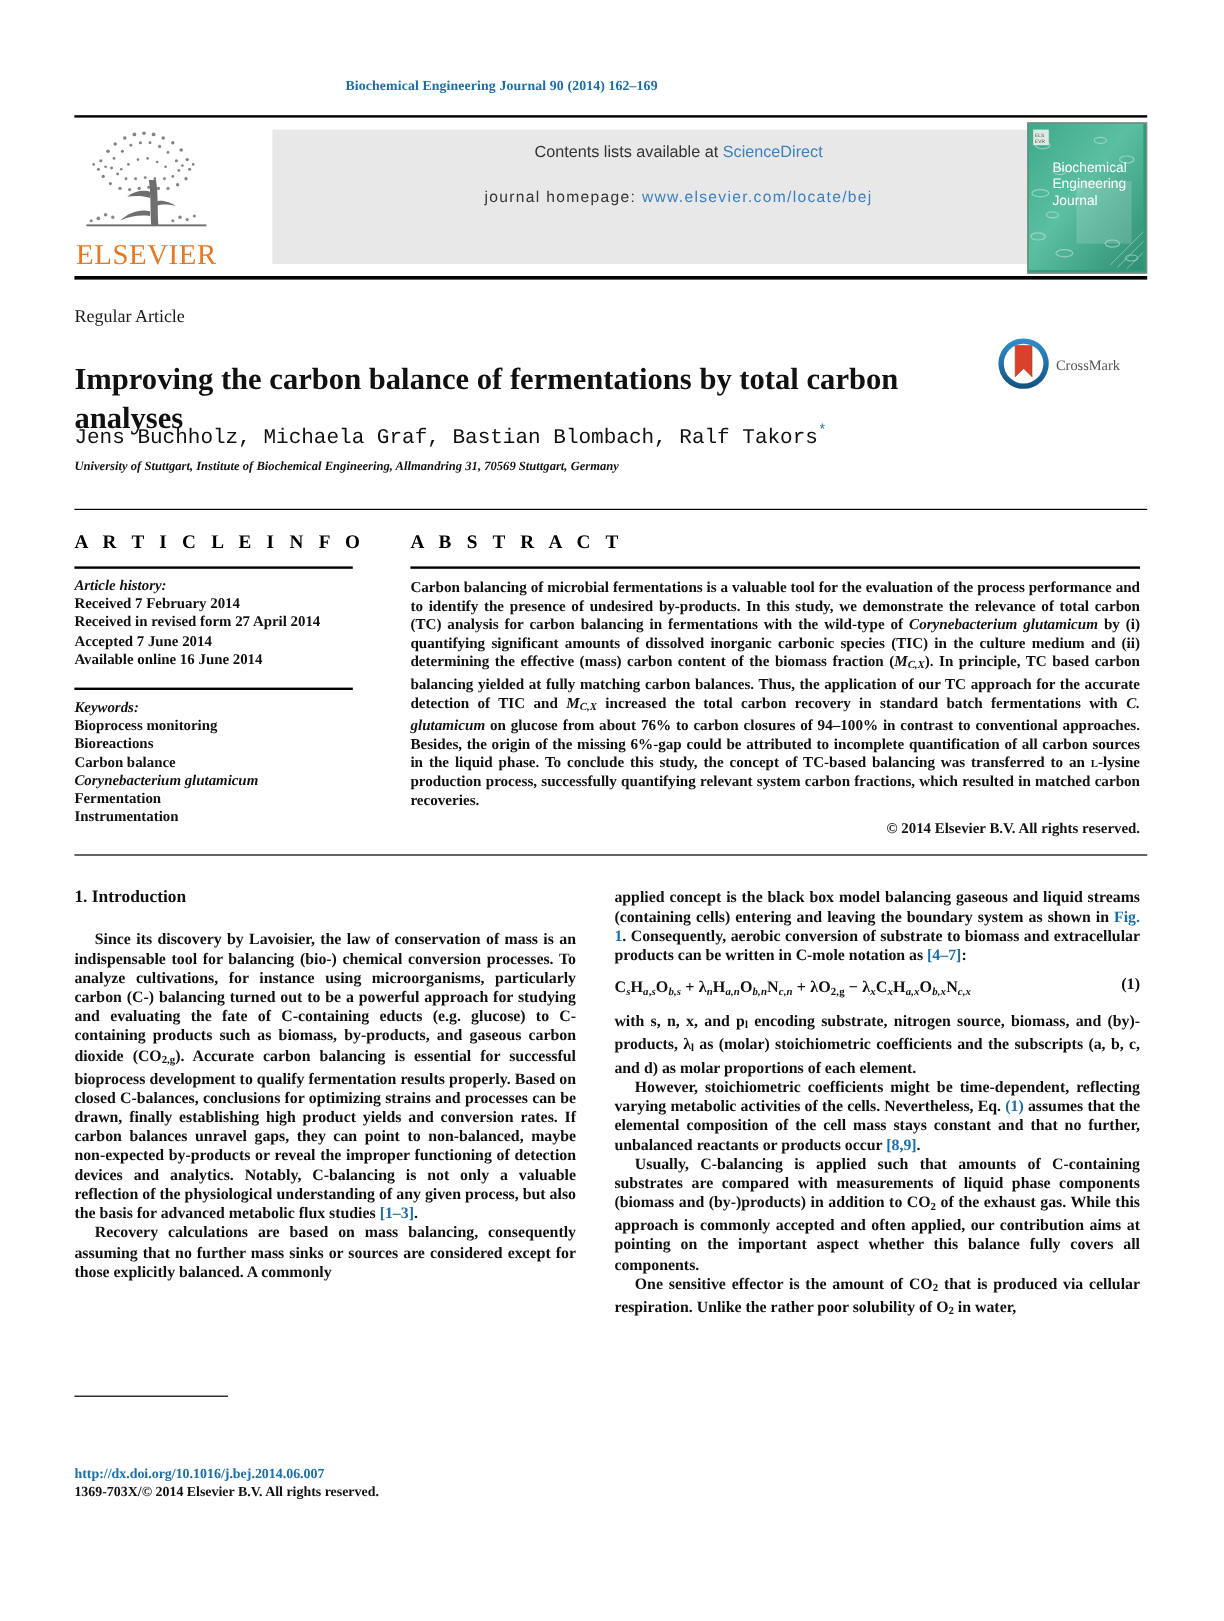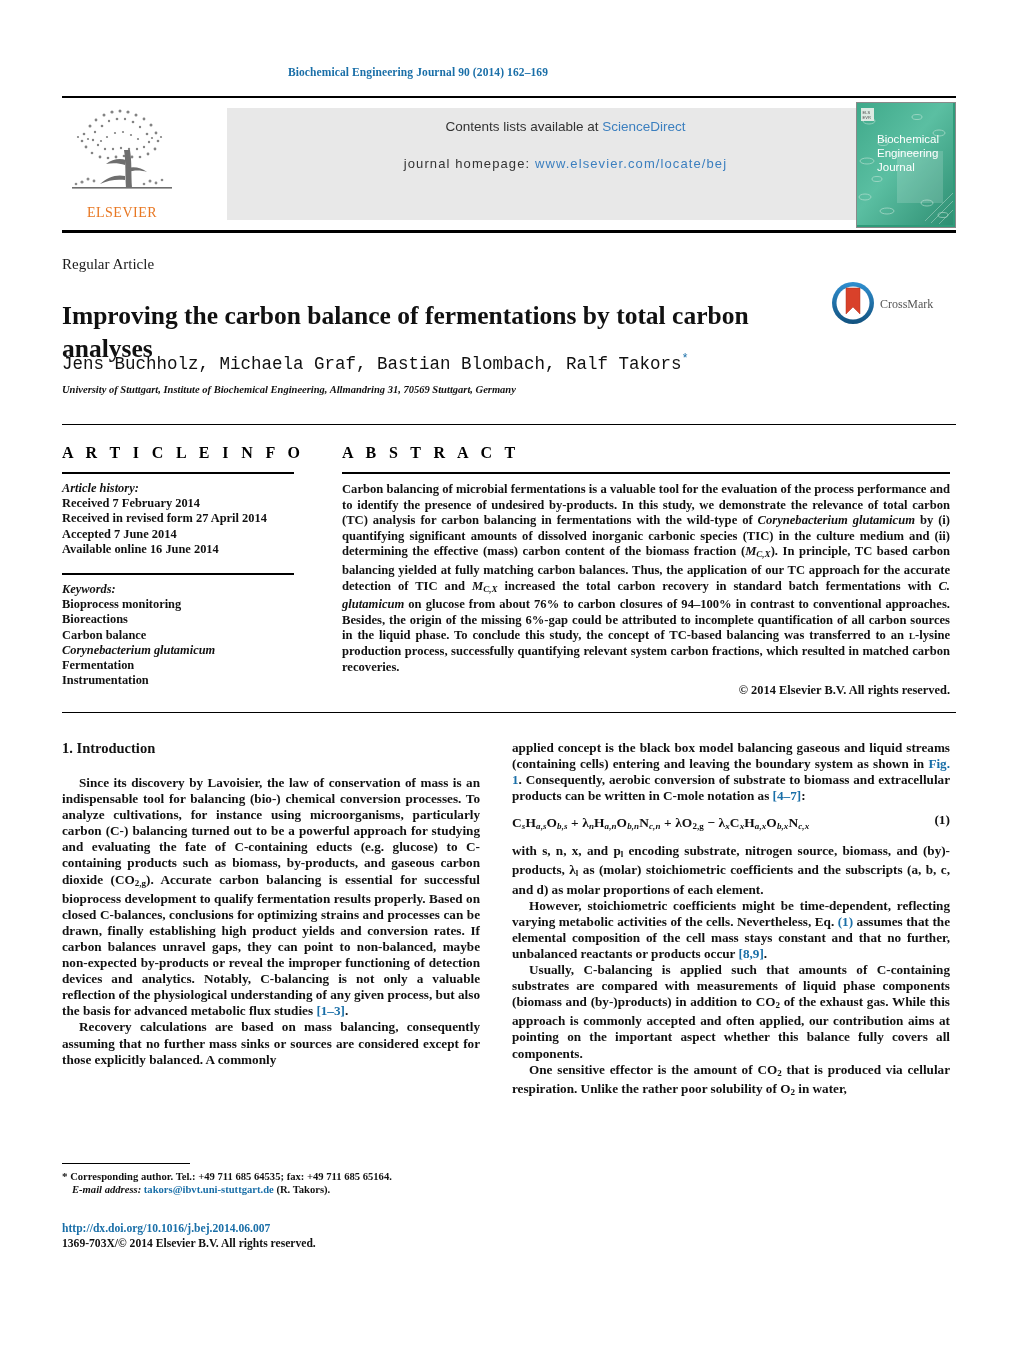--- a/index.html
+++ b/index.html
@@ -54,21 +54,21 @@
     width: 120px; height: 124px;
   }
   .tree-canvas { display:block; }
   .elsevier-word {
     position: absolute;
     left: 0; bottom: 2px;
     width: 120px;
     text-align: center;
     color: #E87722;
     font-family: "Liberation Serif", serif;
-    font-size: 14px;
+    font-size: 24px;
     letter-spacing: .5px;
     line-height: 22px;
   }
   .journal-band {
     position: absolute;
     left: 165px; top: 10px;
     width: 677px; height: 112px;
     background: #e8e8e8;
     text-align: center;
   }
@@ -550,26 +550,19 @@
     <p class="body">
       Usually, C-balancing is applied such that amounts of C-containing substrates are compared with measurements of liquid phase components (biomass and (by-)products) in addition to CO<sub>2</sub> of the exhaust gas. While this approach is commonly accepted and often applied, our contribution aims at pointing on the important aspect whether this balance fully covers all components.
     </p>
 
     <p class="body">
       One sensitive effector is the amount of CO<sub>2</sub> that is produced via cellular respiration. Unlike the rather poor solubility of O<sub>2</sub> in water,
     </p>
   </div>
 
   <div class="foot-rule"></div>
-  <div class="footnote">
-    <span class="star">*</span>
-    <span>Corresponding author. Tel.: +49 711 685 64535; fax: +49 711 685 65164.</span><br>
-    <span style="display:inline-block;width:10px"></span><span class="ital">E-mail address:</span>
-    <a class="mail-link" href="#" style="text-decoration:none">takors@ibvt.uni-stuttgart.de</a>
-    <span>(R. Takors).</span>
-  </div>
 
   <div class="doi-block">
     <a class="doi-link" href="#" style="text-decoration:none">http://dx.doi.org/10.1016/j.bej.2014.06.007</a><br>
     <span>1369-703X/© 2014 Elsevier B.V. All rights reserved.</span>
   </div>
 
 </div>
 
 </body></html>

